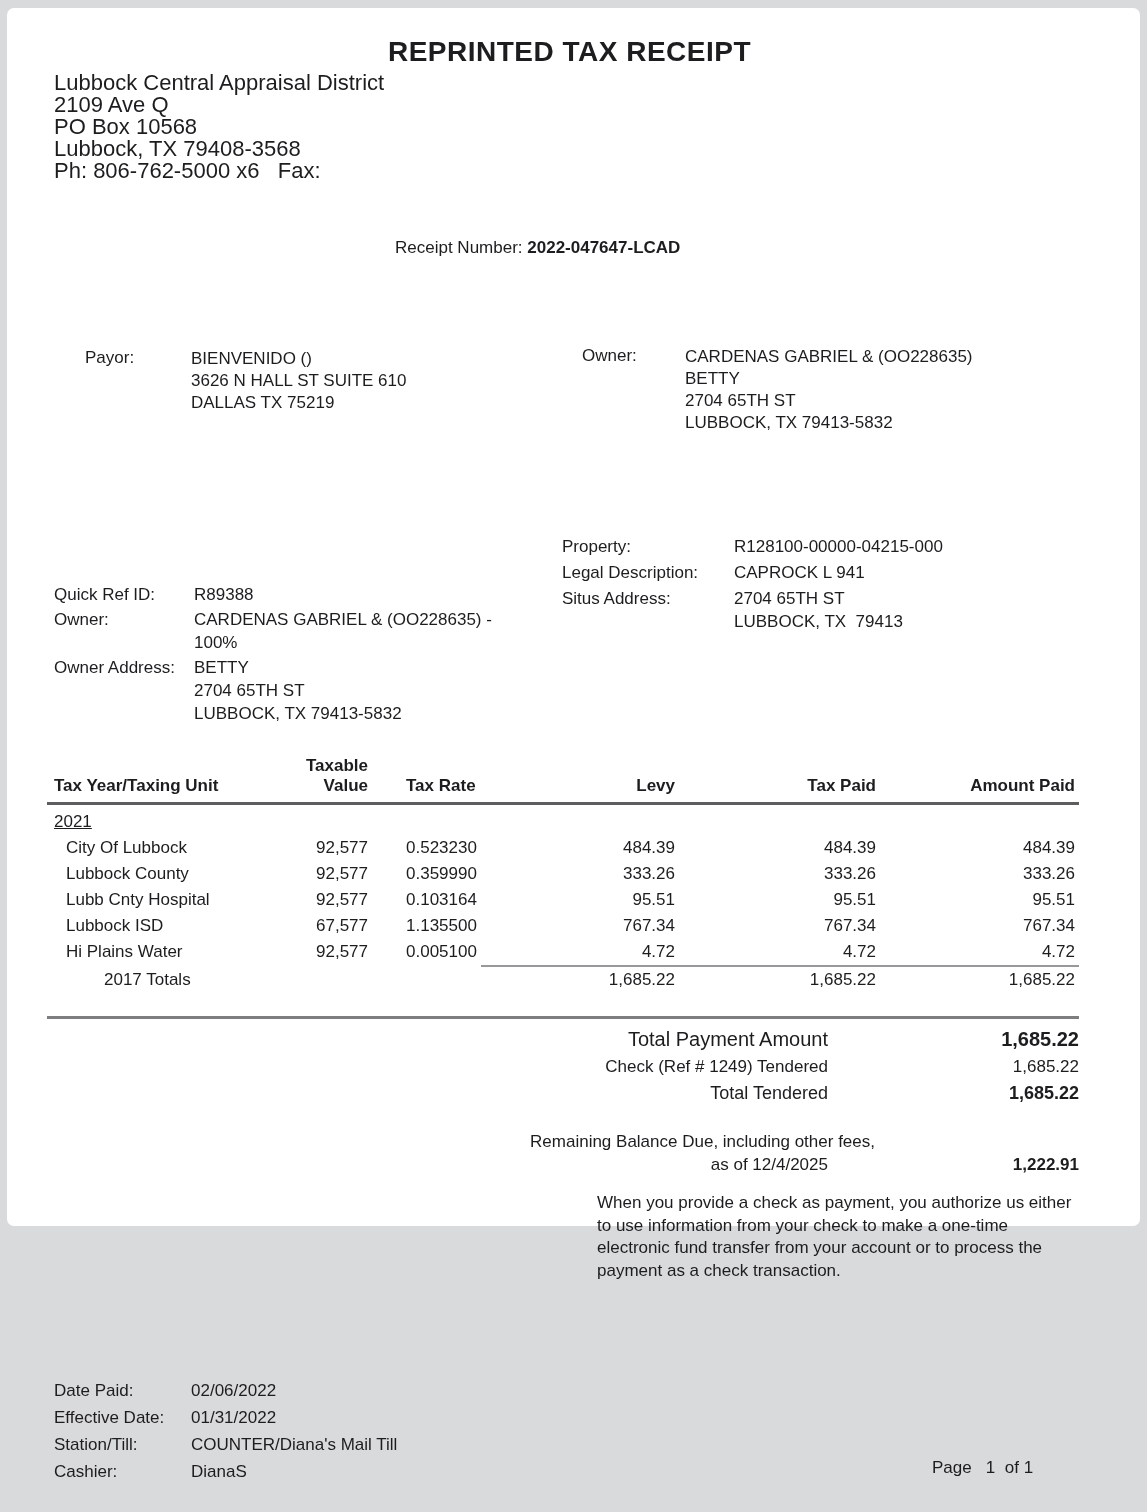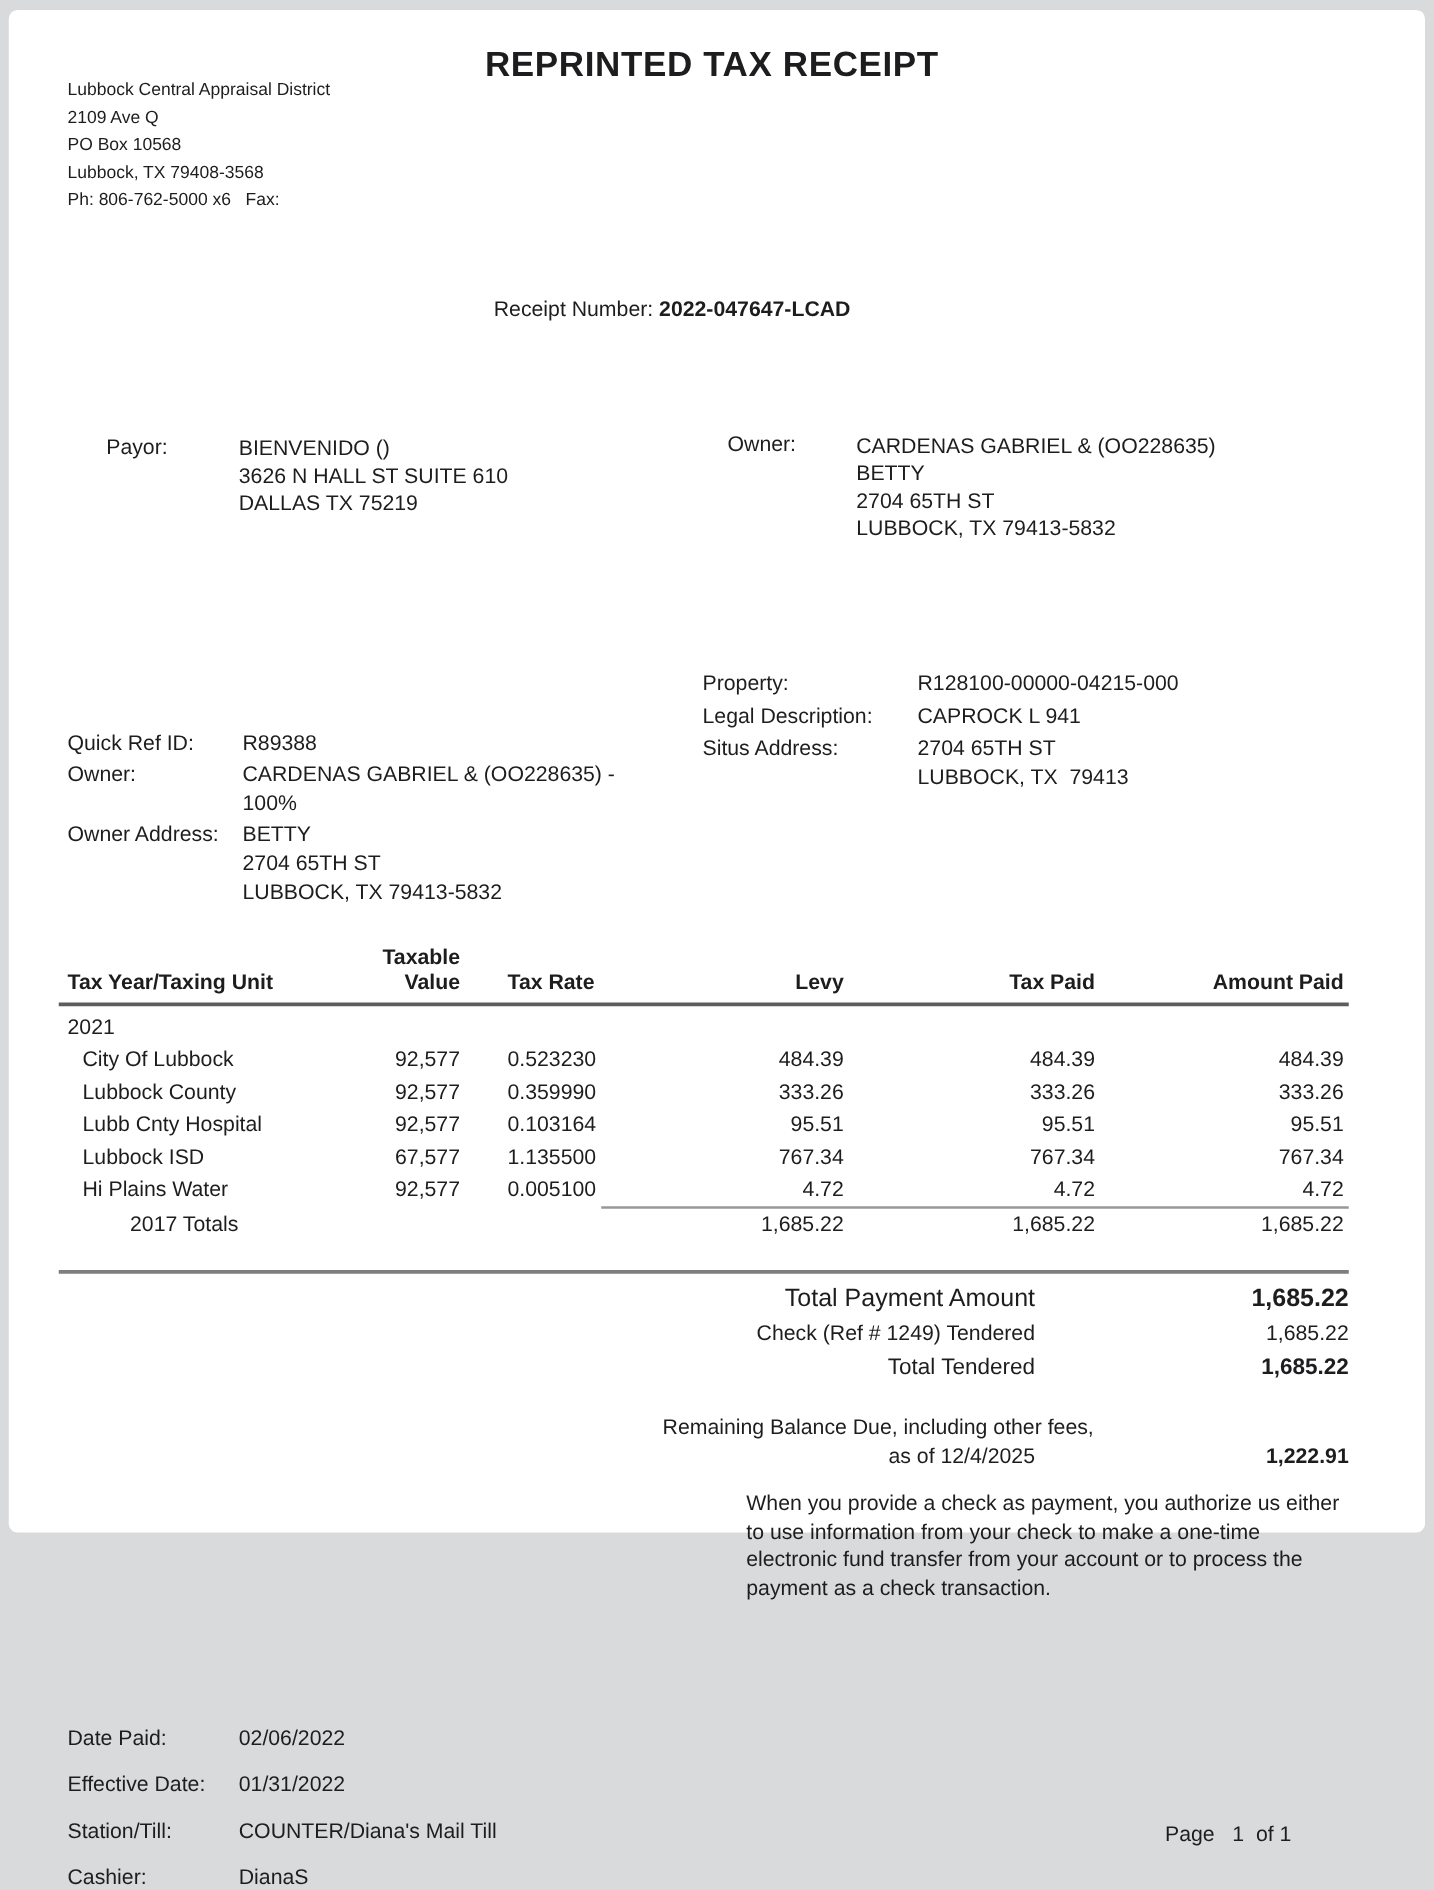--- a/index.html
+++ b/index.html
@@ -17,21 +17,21 @@
     border-radius: 7px;
   }
   .abs { position: absolute; }
   .pre { white-space: pre-wrap; }
 
   .doc-title {
     left: 0; top: 28px; width: 1125px;
     text-align: center;
     font-size: 28px; font-weight: 700; letter-spacing: 0.5px;
   }
-  .district { left: 47px; top: 52px; font-size: 14px; line-height: 22px; }
+  .district { left: 47px; top: 64px; font-size: 22px; line-height: 22px; }
 
   .receipt-line { left: 388px; top: 230px; font-size: 17px; }
   .receipt-line b { font-weight: 700; }
 
   
   .pair-row { display: flex; }
   .payor-block { left: 78px; top: 340px; width: 420px; }
   .payor-block .lbl { width: 106px; font-size: 17px; }
   .owner-block { left: 575px; top: 338px; width: 480px; }
   .owner-block .lbl { width: 103px; font-size: 17px; }
@@ -51,21 +51,21 @@
     display: grid;
     grid-template-columns: 245px 76px 156px 151px 201px 199px;
     line-height: 26px;
   }
   .trow .c1 { text-align: left; padding-left: 7px; }
   .trow .c2 { text-align: right; }
   .trow .c3 { text-align: left; padding-left: 38px; }
   .trow .c4, .trow .c5, .trow .c6 { text-align: right; }
   .thead { font-weight: 700; align-items: end; line-height: 20px; padding-bottom: 6px; border-bottom: 3px solid #5d5d5f; }
   .thead > div { align-self: end; }
-  .year-row { line-height: 26px; padding-left: 7px; margin-top: 4px; }
+  .year-row { line-height: 26px; padding-left: 7px; margin-top: 4px; text-decoration: underline; }
   .unit-indent { padding-left: 19px !important; }
   .totals-rule { margin-left: 434px; border-top: 2px solid #98989a; }
   .totals-row .c1 { padding-left: 57px; }
 
   
   .big-rule { left: 40px; top: 1008px; width: 1032px; border-top: 3px solid #7e7e80; }
   .pay-block { left: 388px; top: 1016px; width: 684px; }
   .pay-row { display: flex; justify-content: flex-end; align-items: baseline; gap: 45px; }
   .pay-row .plabel { flex: 1; text-align: right; padding-right: 0; }
   .pay-row .pamount { width: 206px; text-align: right; }
@@ -77,21 +77,21 @@
   .pay-row .plabel { padding-right: 204px; }
   .pay-row.has-amount .plabel { padding-right: 0; }
 
   .remain-block { left: 388px; top: 1122px; width: 684px; font-size: 17px; line-height: 23px; }
   .remain-amt { font-weight: 700; }
 
   .disclaimer { left: 590px; top: 1184px; width: 478px; font-size: 17px; line-height: 22.6px; }
 
   
   .footer-block { left: 47px; top: 1372px; width: 520px; }
-  .footer-block .g { display: grid; grid-template-columns: 137px 1fr; row-gap: 16px; font-size: 17px; line-height: 21px; }
+  .footer-block .g { display: grid; grid-template-columns: 137px 1fr; row-gap: 6px; font-size: 17px; line-height: 21px; }
   .page-indicator { left: 925px; top: 1450px; font-size: 17px; }
 </style>
 </head>
 <body>
 
 <div class="stage">
   <div class="paper">
 
     <div class="abs doc-title">REPRINTED TAX RECEIPT</div>
 

